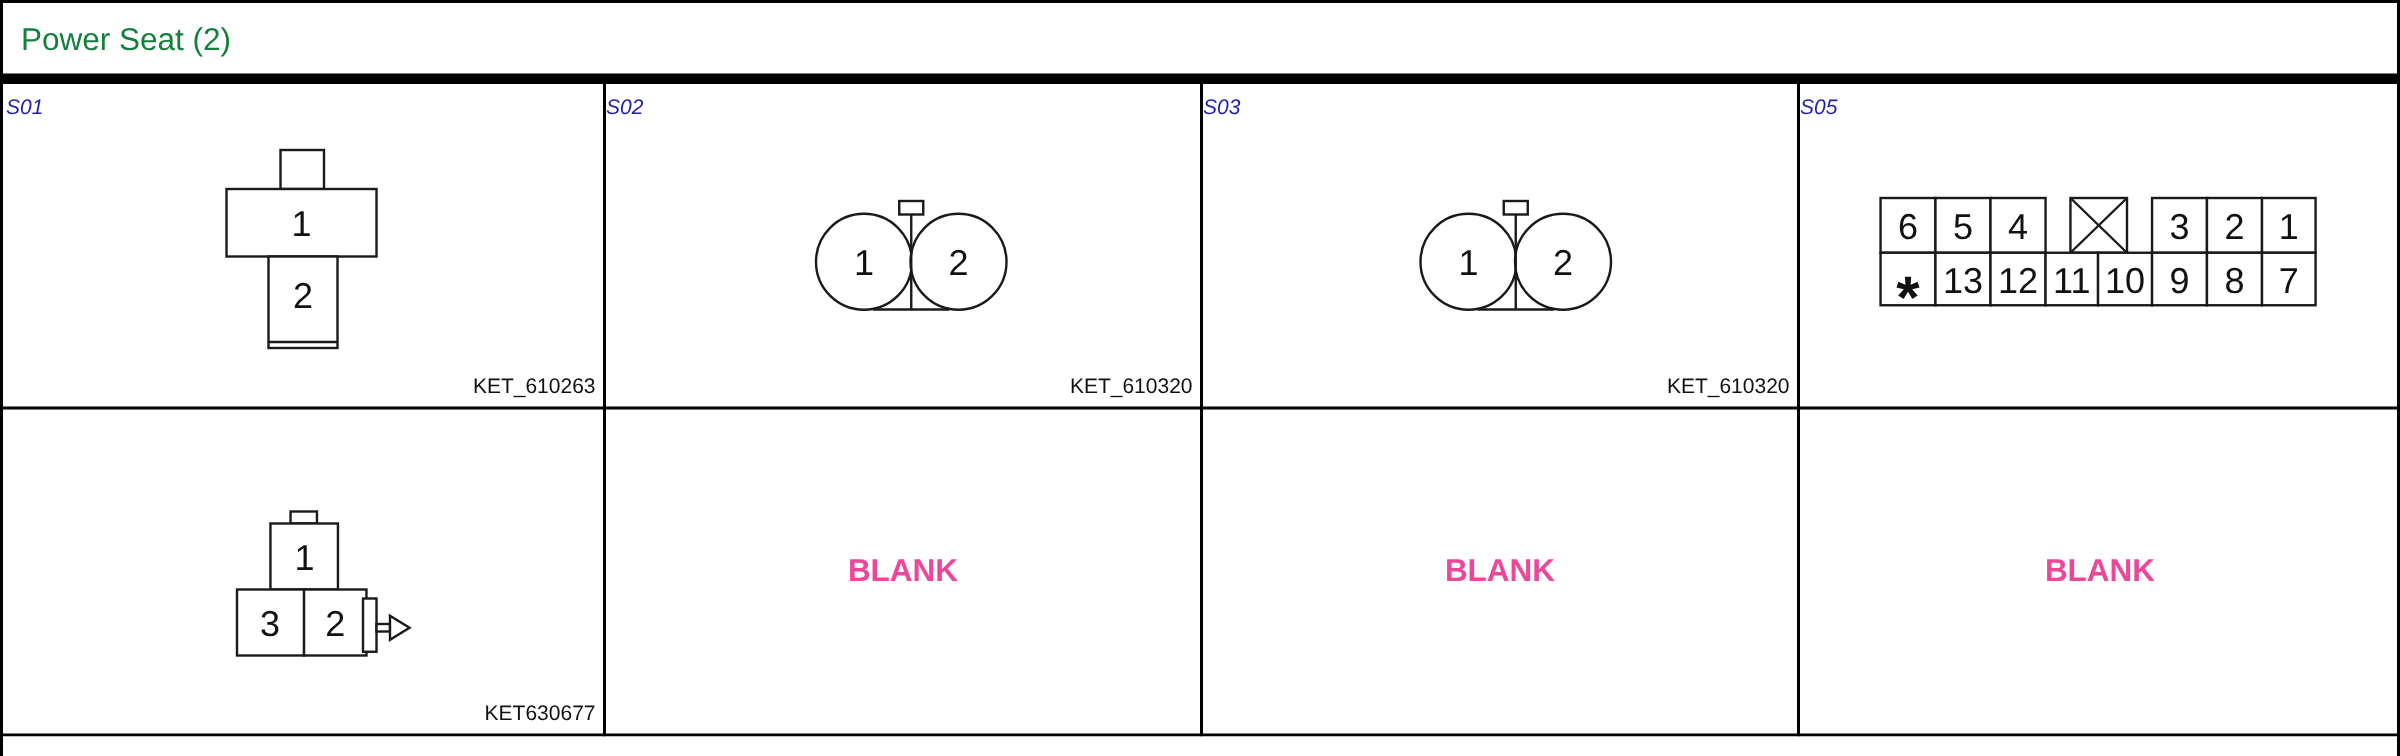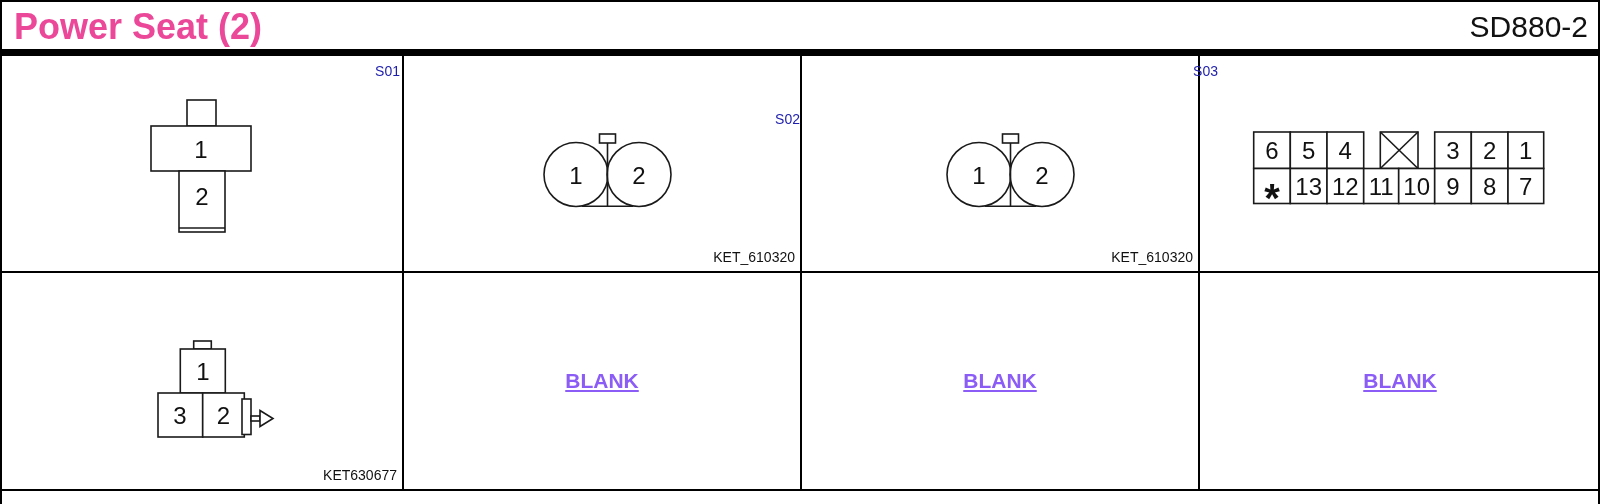--- a/index.html
+++ b/index.html
@@ -3,61 +3,61 @@
 <meta charset="utf-8">
 <style>
   html,body{margin:0;padding:0;background:#ffffff;}
   .page{
     position:relative; width:1600px; height:504px; background:#ffffff;
     font-family:"Liberation Sans","DejaVu Sans",sans-serif; color:#111;
     overflow:hidden; box-sizing:border-box;
     border-left:2px solid #000; border-right:2px solid #000; border-top:2px solid #000;
   }
   .abs{position:absolute;}
-  .header-title{left:12px; top:2px; height:45px; line-height:45px; font-size:36px; color:#ec4899;font-weight:bold;}
+  .header-title{left:12px; top:2px; height:45px; line-height:45px; font-size:21px; color:#15803d;}
   .header-doc{right:10px; top:2px; height:45px; line-height:45px; font-size:30px; color:#111;}
   .thick-rule{left:0; top:47px; width:1600px; height:7px; background:#000;}
   .vline{top:54px; height:435px; width:2px; background:#000;}
   .hline{left:0; width:1600px; height:2px; background:#000;}
-  .conn-label{font-size:14px; line-height:16px; color:#1e1eae; text-align:right;}
+  .conn-label{font-size:14px; line-height:16px; color:#1e1eae; text-align:left;font-style:italic;}
   .part-number{font-size:14px; line-height:16px; color:#111; text-align:right;}
   .blank-cell{display:flex; align-items:center; justify-content:center;}
-  .blank-text{font-size:21px; font-weight:bold; color:#8b5cf6;text-decoration:underline;}
+  .blank-text{font-size:21px; font-weight:bold; color:#ec4899;}
   svg{display:block;}
   svg .shape{fill:#ffffff; stroke:#1a1a1a; stroke-width:1.6;}
   svg .wire{stroke:#1a1a1a; stroke-width:1.6; fill:none;}
   svg text{font-family:"Liberation Sans","DejaVu Sans",sans-serif; font-size:24px; fill:#111; text-anchor:middle;}
   svg text.star{font-size:40px; font-weight:bold;}
 </style>
 </head>
 <body>
 
 <div class="page">
 
   <div class="abs header-title">Power Seat (2)</div>
-  <div class="abs header-doc">SD880-2</div>
   <div class="abs thick-rule"></div>
 
   <div class="abs vline" style="left:400px;"></div>
   <div class="abs vline" style="left:798px;"></div>
   <div class="abs vline" style="left:1196px;"></div>
   <div class="abs hline" style="top:269px;"></div>
   <div class="abs hline" style="top:487px;"></div>
 
   <div class="abs conn-label" style="left:2px; top:61px; width:396px;">S01</div>
   <svg class="abs" style="left:2px; top:54px;" width="398" height="215" viewBox="0 0 398 215">
     <rect class="shape" x="183" y="44" width="29" height="26"></rect>
     <rect class="shape" x="147" y="70" width="100" height="45"></rect>
     <rect class="shape" x="175" y="115" width="46" height="61"></rect>
     <line class="wire" x1="175" y1="172" x2="221" y2="172"></line>
     <text x="197" y="101.5">1</text>
     <text x="198" y="149">2</text>
   </svg>
+  <div class="abs part-number" style="left:2px; top:247px; width:393px;">KET_610263</div>
 
-  <div class="abs conn-label" style="left:402px; top:61px; width:396px;margin-top:48px;">S02</div>
+  <div class="abs conn-label" style="left:402px; top:61px; width:396px;">S02</div>
   <svg class="abs" style="left:402px; top:54px;" width="396" height="215" viewBox="0 0 396 215">
     <rect class="shape" x="195.5" y="78" width="16" height="9"></rect>
     <circle class="shape" cx="172" cy="118.5" r="32"></circle>
     <circle class="shape" cx="235" cy="118.5" r="32"></circle>
     <line class="wire" x1="203.5" y1="87" x2="203.5" y2="150.3"></line>
     <line class="wire" x1="178" y1="150.3" x2="229" y2="150.3"></line>
     <text x="172" y="127.5">1</text>
     <text x="235" y="127.5">2</text>
   </svg>
   <div class="abs part-number" style="left:402px; top:247px; width:391px;">KET_610320</div>
@@ -67,20 +67,21 @@
     <rect class="shape" x="200.5" y="78" width="16" height="9"></rect>
     <circle class="shape" cx="177" cy="118.5" r="32"></circle>
     <circle class="shape" cx="240" cy="118.5" r="32"></circle>
     <line class="wire" x1="208.5" y1="87" x2="208.5" y2="150.3"></line>
     <line class="wire" x1="183" y1="150.3" x2="234" y2="150.3"></line>
     <text x="177" y="127.5">1</text>
     <text x="240" y="127.5">2</text>
   </svg>
   <div class="abs part-number" style="left:800px; top:247px; width:391px;">KET_610320</div>
 
+  <div class="abs conn-label" style="left:1198px; top:61px; width:400px;">S05</div>
   <svg class="abs" style="left:1198px; top:54px;" width="400" height="215" viewBox="0 0 400 215">
 
     <rect class="shape" x="53.7" y="76" width="36.6" height="36.5"></rect>
     <rect class="shape" x="90.3" y="76" width="36.7" height="36.5"></rect>
     <rect class="shape" x="127" y="76" width="36.7" height="36.5"></rect>
 
     <rect class="shape" x="180.3" y="76" width="37.7" height="36.5"></rect>
     <line class="wire" x1="180.3" y1="76" x2="218" y2="112.5"></line>
     <line class="wire" x1="218" y1="76" x2="180.3" y2="112.5"></line>
 

